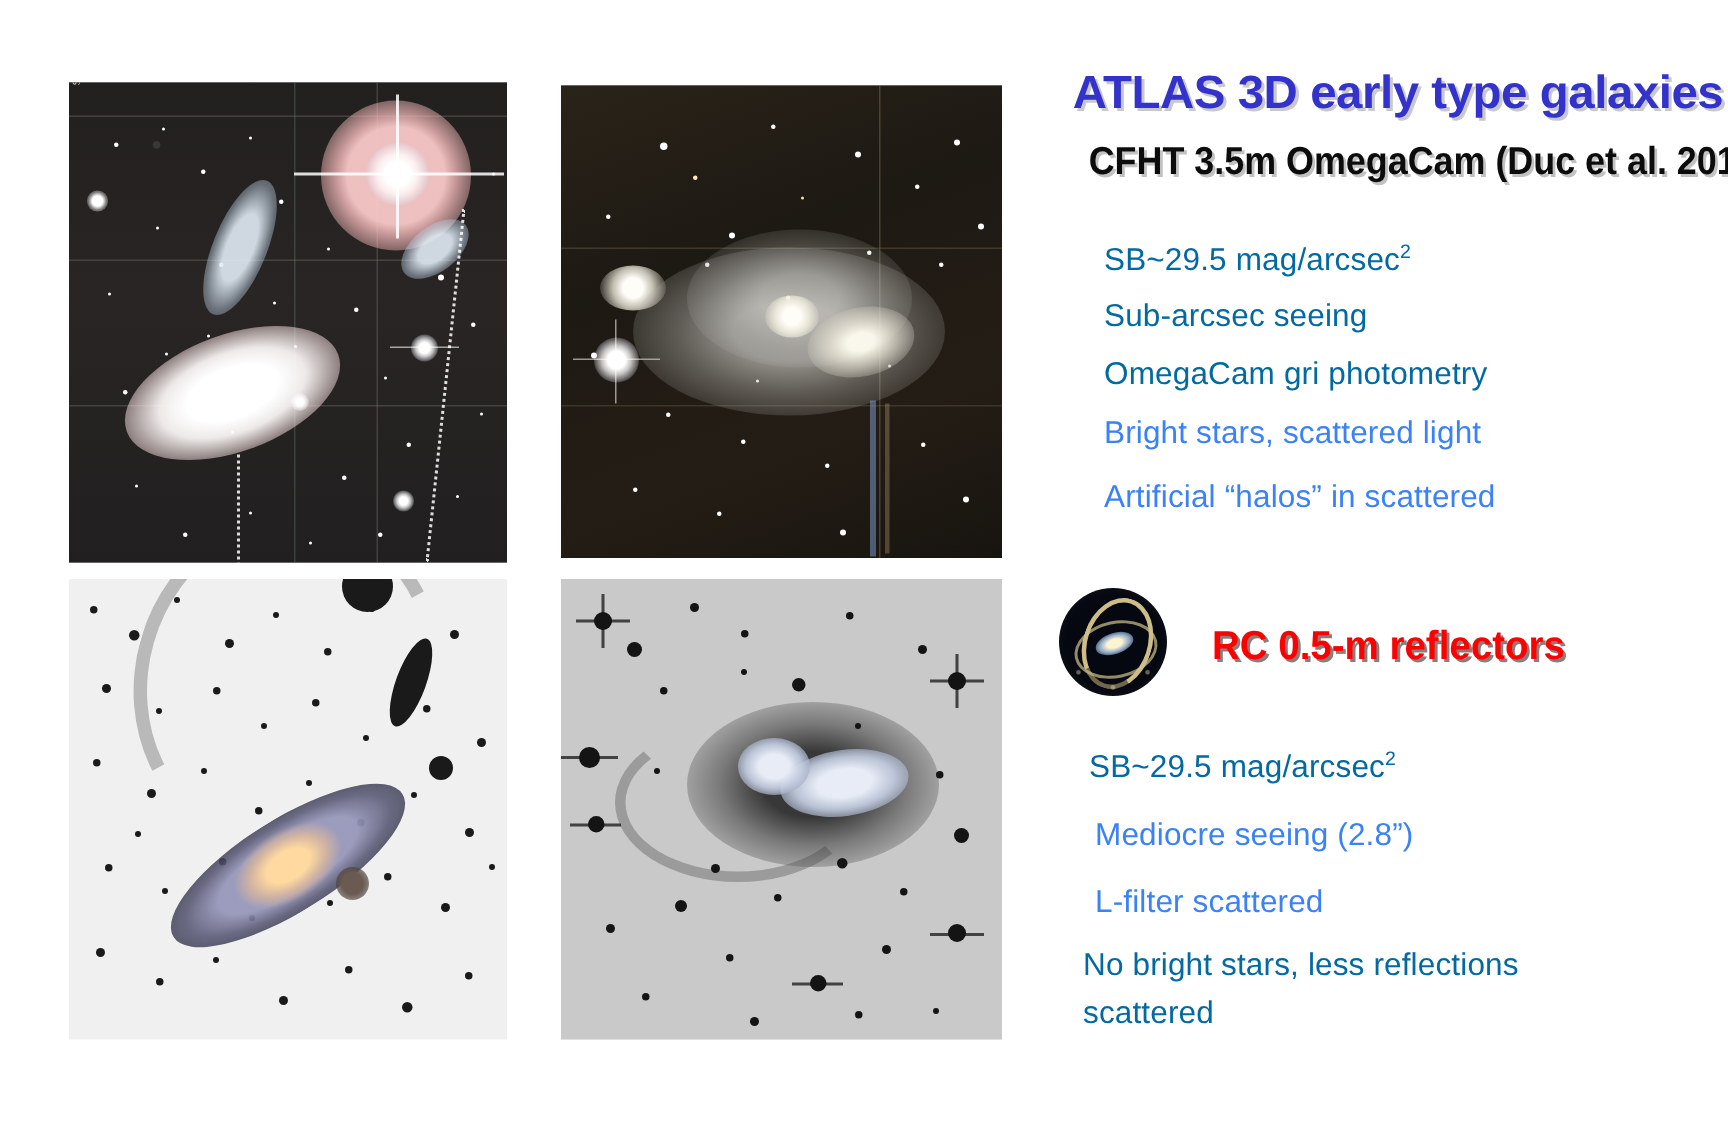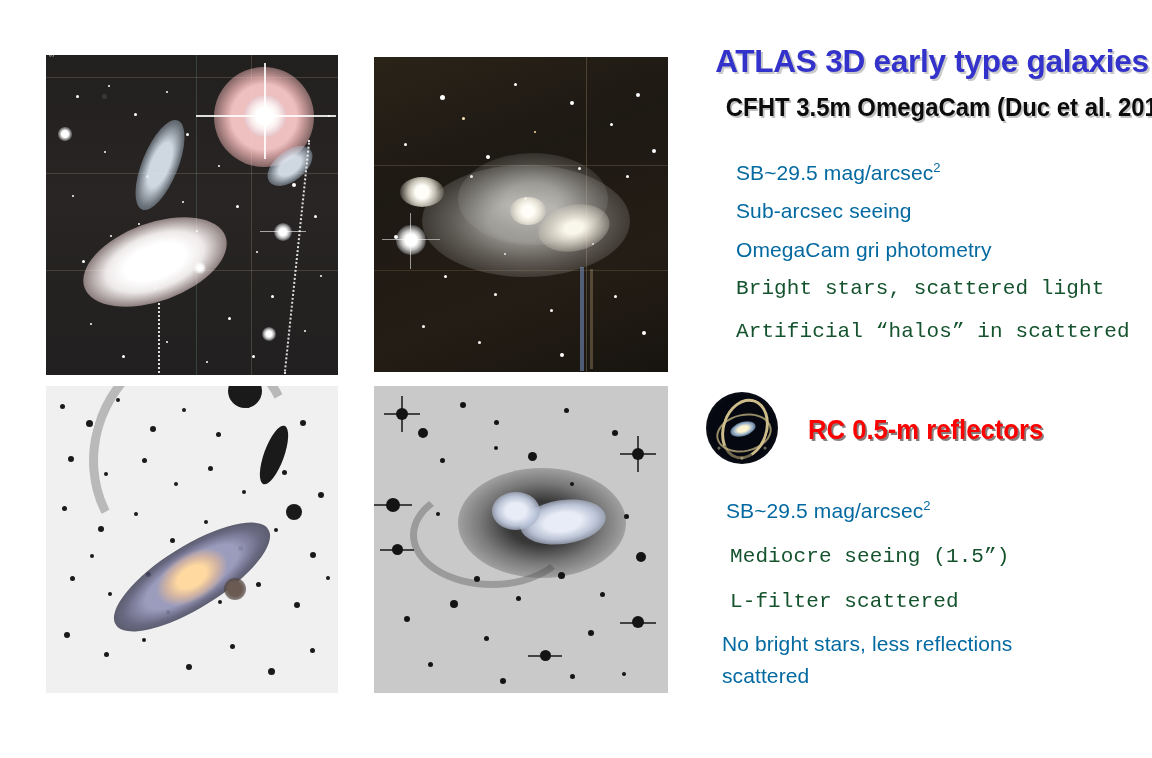--- a/index.html
+++ b/index.html
@@ -119,21 +119,21 @@
     position:absolute;left:8px;top:92px;width:444px;
     font-weight:bold;font-size:26px;color:#0c0c0c;text-align:center;
     white-space:nowrap;transform:scaleX(.92);transform-origin:center;
     text-shadow:2px 2px 0 rgba(120,120,120,.45);
   }
 
   .bullets{position:absolute;left:0;top:0;width:452px;}
   .line{
     position:absolute;font-size:21px;color:#0369a1;white-space:nowrap;letter-spacing:.1px;
   }
-  .line.red{color:#14532d;font-family:Liberation Mono, monospace;}
+  .line.red{color:#3b82f6;}
   .line sup{font-size:13px;vertical-align:super;}
 
   .logo{
     position:absolute;left:706px;top:392px;width:72px;height:72px;border-radius:50%;
     background:
       radial-gradient(circle at 50% 50%,rgba(5,8,16,1) 0 62%,rgba(12,14,22,1) 72%,#6b6453 76%,#cdc4a6 82%,#8e886f 88%,#55513f 95%,#2e2c23 100%);
     overflow:hidden;
   }
   .logo .ring{
     position:absolute;left:16px;top:6px;width:40px;height:56px;border-radius:50%;
@@ -399,21 +399,21 @@
       <div class="line" style="left:36px;top:199px;">Sub-arcsec seeing</div>
       <div class="line" style="left:36px;top:238px;">OmegaCam gri photometry</div>
       <div class="line red" style="left:36px;top:277px;">Bright stars, scattered light</div>
       <div class="line red" style="left:36px;top:320px;">Artificial “halos” in scattered</div>
     </div>
 
     <div class="bullets">
       <div class="line" style="left:26px;top:498px;">
         <span>SB~29.5 mag/arcsec</span><sup>2</sup>
       </div>
-      <div class="line red" style="left:30px;top:545px;">Mediocre seeing (1.5”)</div>
+      <div class="line red" style="left:30px;top:545px;">Mediocre seeing (2.8”)</div>
       <div class="line red" style="left:30px;top:590px;">L-filter scattered</div>
       <div class="line" style="left:22px;top:632px;">No bright stars, less reflections</div>
       <div class="line" style="left:22px;top:664px;">scattered</div>
     </div>
   </div>
 
   <div class="logo">
     <div class="rimtext"></div>
     <div class="ring"></div>
     <div class="ring2"></div>

